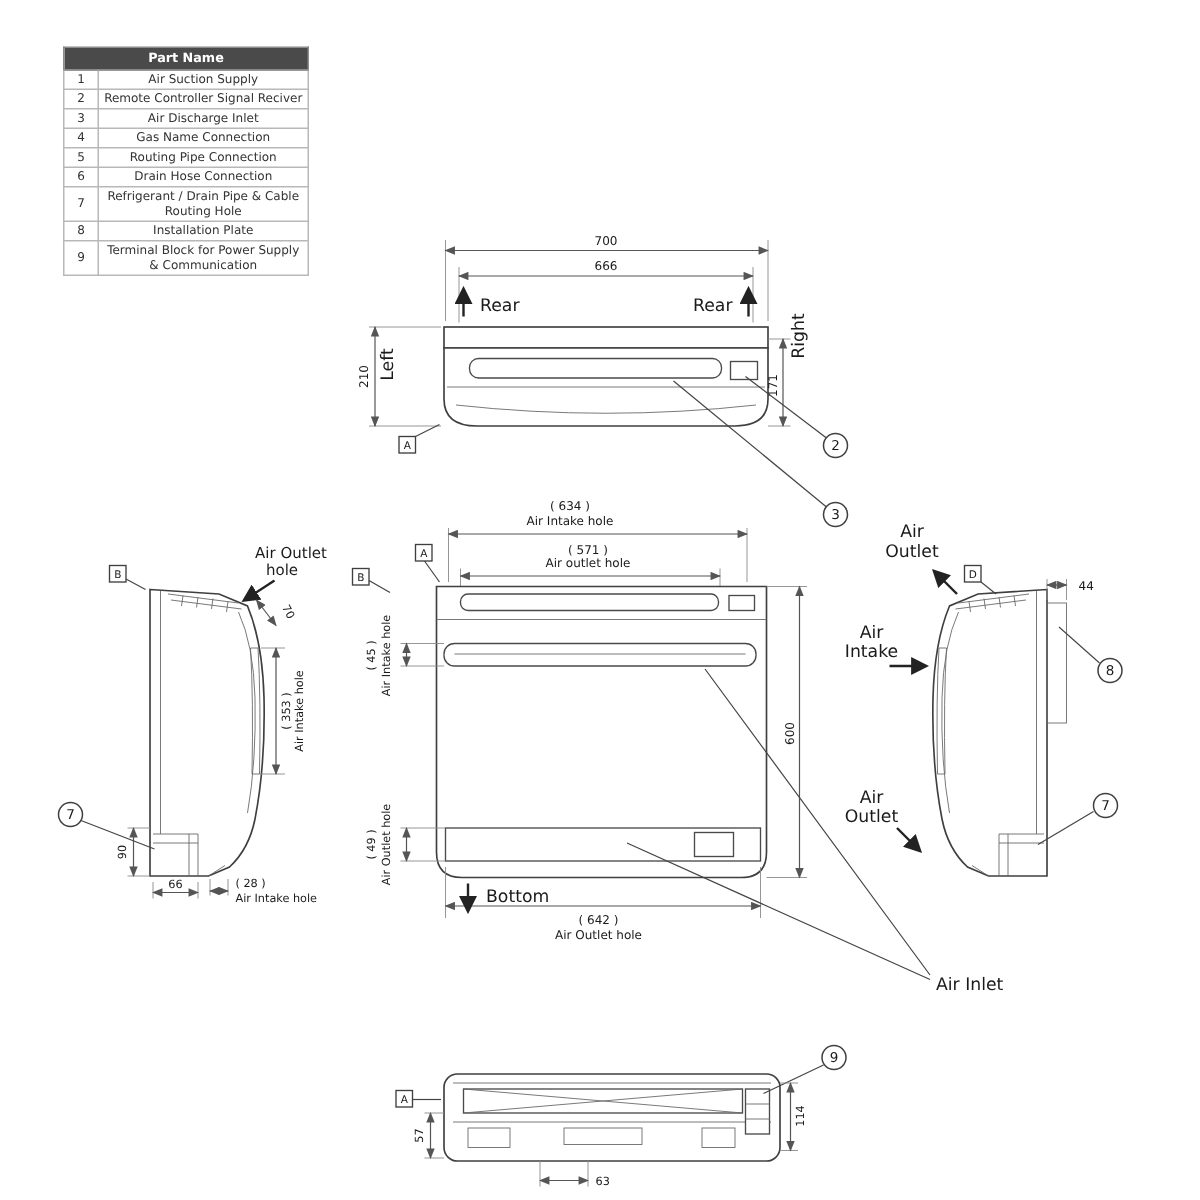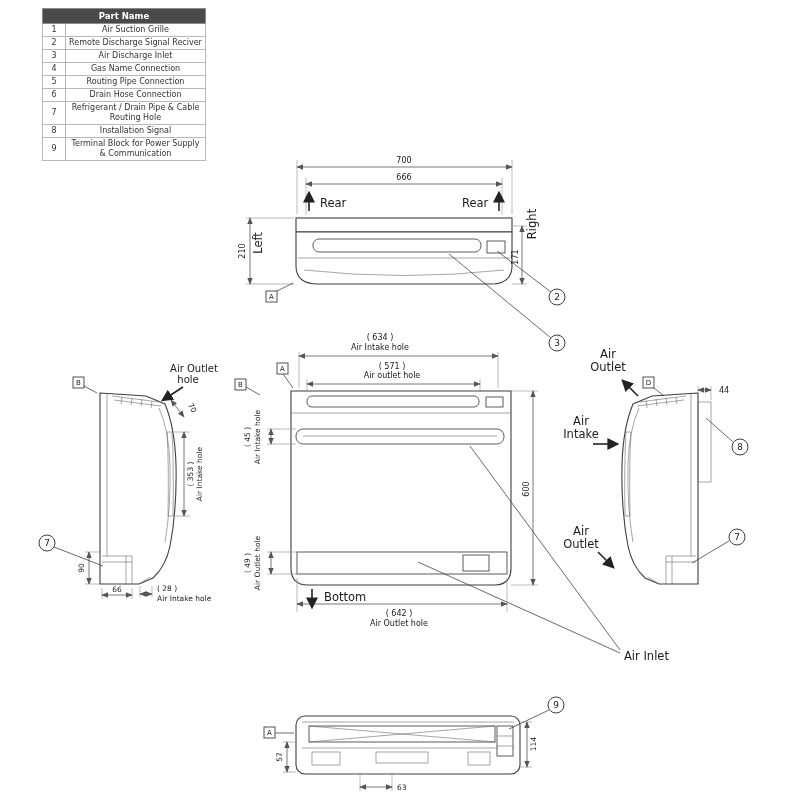--- a/index.html
+++ b/index.html
@@ -1,21 +1,21 @@
 <!DOCTYPE html>
 <html><head>
 <meta charset="utf-8">
 <style>
   html,body{margin:0;padding:0;background:#fff;}
   .canvas{position:relative;width:800px;height:800px;background:#fff;overflow:hidden;
           font-family:"DejaVu Sans","Liberation Sans",sans-serif;}
   
   .parts-table{position:absolute;left:42px;top:8px;width:164px;}
   .parts-table table{border-collapse:collapse;width:100%;font-size:8px;color:#333;
-                     font-family:"DejaVu Sans","Liberation Sans",sans-serif;}
+                     font-family:"DejaVu Sans","Liberation Sans",sans-serif;margin-top:23px;}
   .parts-table th{background:#4a4a4a;color:#fff;font-size:8.5px;font-weight:bold;
                   border:1px solid #8a8a8a;padding:2px 2px;text-align:center;}
   .parts-table td{border:1px solid #b8b8b8;text-align:center;padding:1px 2px;line-height:1.25;}
   .parts-table td.num{width:18px;}
   
   svg.drawing{position:absolute;left:0;top:0;}
   svg text{fill:#1a1a1a;}
   .dim{font-size:8px;}
   .small{font-size:7.5px;}
   .lbl{font-size:11.5px;}
@@ -269,25 +269,25 @@
   <div class="parts-table">
     <table>
       <thead>
         <tr>
           <th colspan="2">Part Name</th>
         </tr>
       </thead>
       <tbody>
         <tr>
           <td class="num">1</td>
-          <td>Air Suction Grille</td>
+          <td>Air Suction Supply</td>
         </tr>
         <tr>
           <td class="num">2</td>
-          <td>Remote Discharge Signal Reciver</td>
+          <td>Remote Controller Signal Reciver</td>
         </tr>
         <tr>
           <td class="num">3</td>
           <td>Air Discharge Inlet</td>
         </tr>
         <tr>
           <td class="num">4</td>
           <td>Gas Name Connection</td>
         </tr>
         <tr>
@@ -297,21 +297,21 @@
         <tr>
           <td class="num">6</td>
           <td>Drain Hose Connection</td>
         </tr>
         <tr>
           <td class="num">7</td>
           <td>Refrigerant / Drain Pipe &amp; Cable Routing Hole</td>
         </tr>
         <tr>
           <td class="num">8</td>
-          <td>Installation Signal</td>
+          <td>Installation Plate</td>
         </tr>
         <tr>
           <td class="num">9</td>
           <td>Terminal Block for Power Supply &amp; Communication</td>
         </tr>
       </tbody>
     </table>
   </div>
 
 </div>

